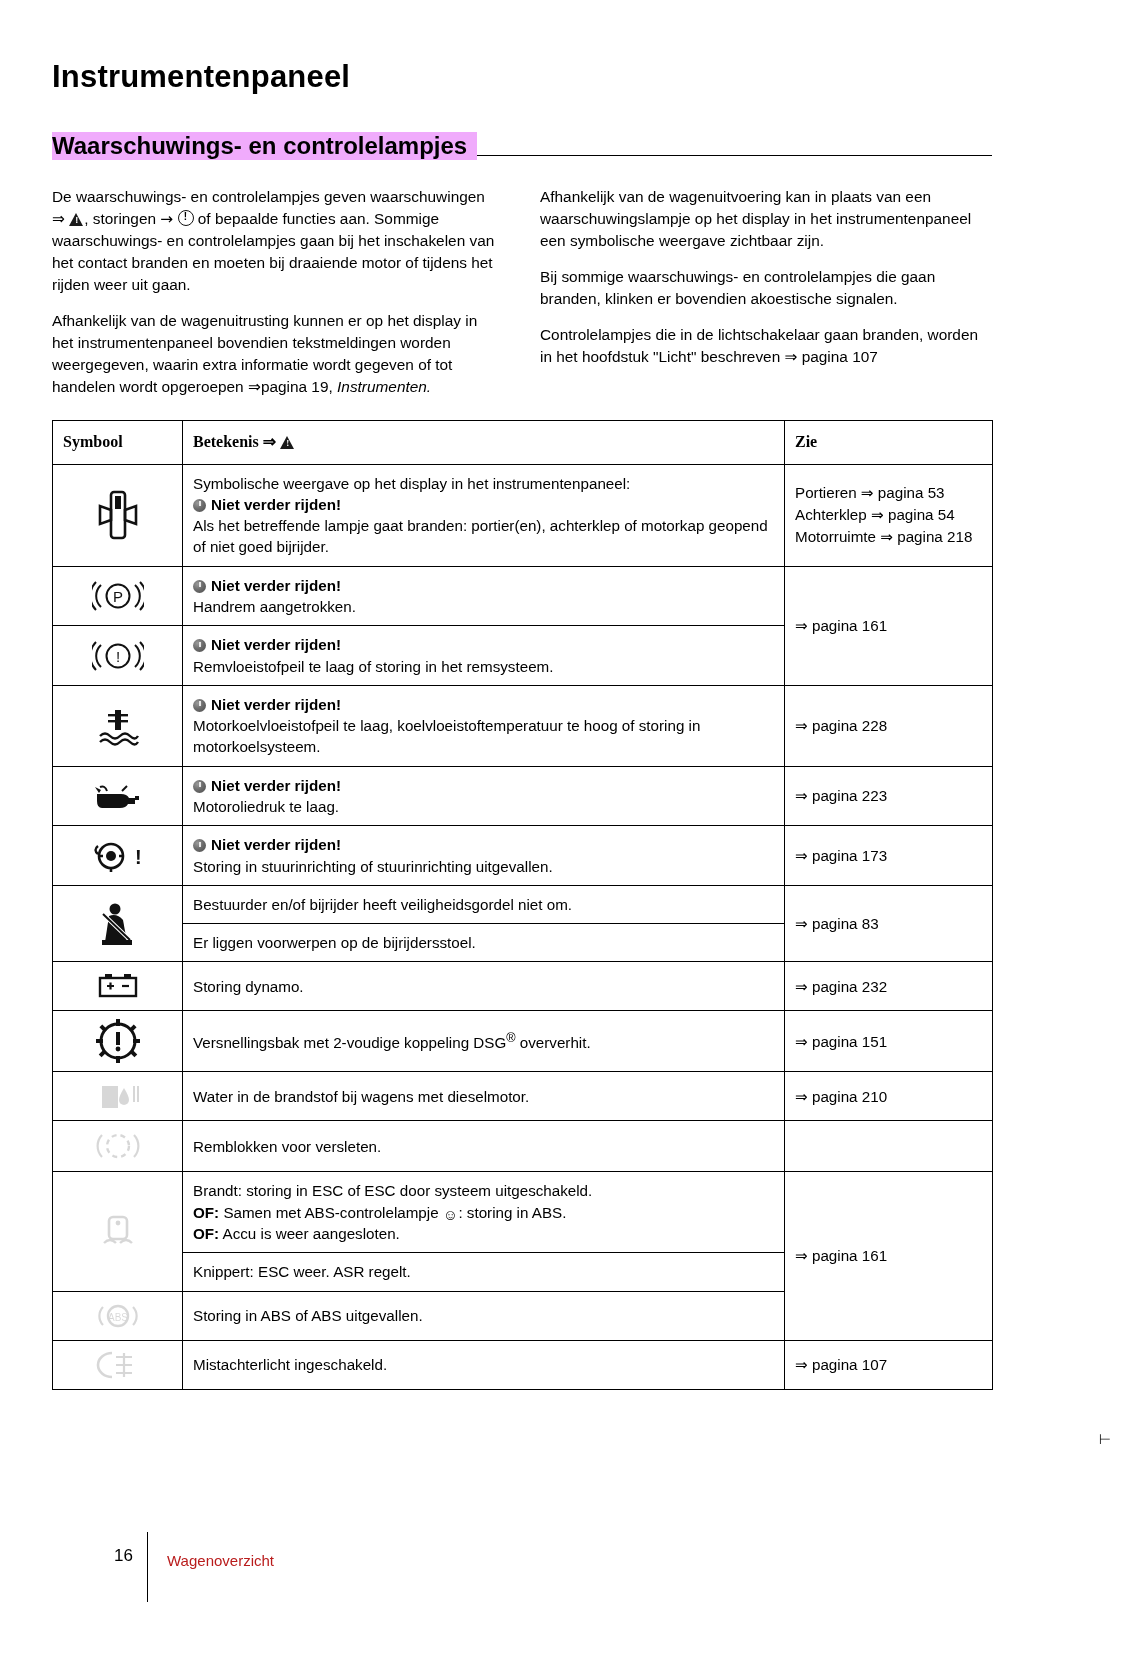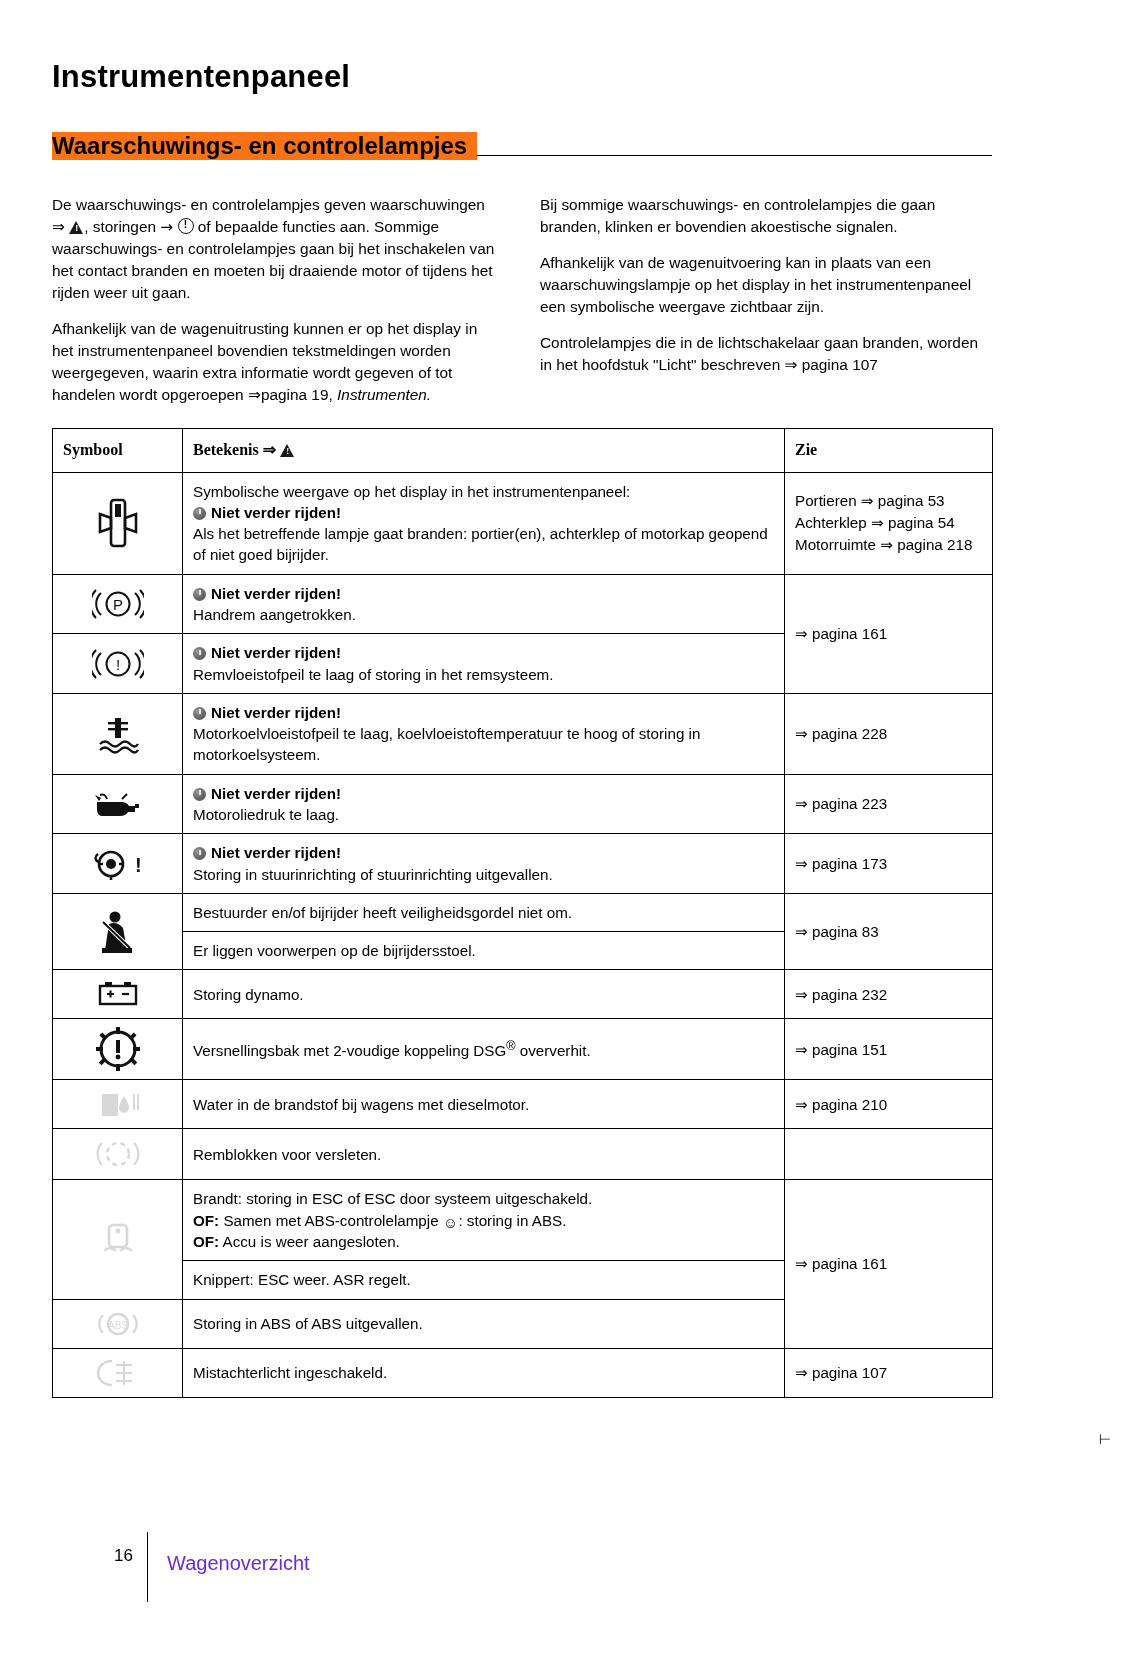--- a/index.html
+++ b/index.html
@@ -37,21 +37,21 @@
   .section-head {
     position: relative;
     margin-bottom: 26px;
   }
   h2.section {
     font-size: 24px;
     font-weight: bold;
     margin: 0;
     display: inline-block;
     padding-right: 10px;
-    background: #f97316;
+    background: #f0abfc;
     position: relative;
     z-index: 2;
   }
   .section-rule {
     position: absolute;
     left: 0;
     right: 0;
     bottom: 4px;
     border-bottom: 1.5px solid #000;
     z-index: 1;
@@ -60,21 +60,21 @@
     display: flex;
     gap: 38px;
     margin-bottom: 22px;
   }
   .col {
     width: 450px;
     font-size: 15.4px;
     line-height: 1.43;
   }
   .col p {
-    margin: 8px 0 14px 0;
+    margin: 0 0 14px 0;
   }
   .col p:last-child { margin-bottom: 0; }
   .ital { font-style: italic; }
   .arrow { font-family: "DejaVu Sans", sans-serif; }
 
   
   .ic {
     display: inline-block;
     vertical-align: -2px;
     line-height: 1;
@@ -194,22 +194,22 @@
     position: absolute;
     left: 48px;
     top: 14px;
     font-size: 17px;
     margin-left: 14px;
   }
   .footer-label {
     position: absolute;
     left: 115px;
     top: 20px;
-    font-size: 20px;
-    color: #6d28d9;
+    font-size: 15px;
+    color: #b91c1c;
   }
   .edge-mark {
     position: absolute;
     right: 32px;
     top: 1431px;
     font-size: 14px;
     color: #111;
     letter-spacing: -1px;
   }
 </style>
@@ -229,22 +229,22 @@
     <div class="cols">
       <div class="col">
         <p>
           De waarschuwings- en controlelampjes geven waarschuwingen <span class="arrow">⇒</span>&nbsp;<span class="ic-warn"></span>, storingen <span class="arrow">→</span>&nbsp;<span class="ic-excl-circ"></span> of bepaalde functies aan. Sommige waarschuwings- en controlelampjes gaan bij het inschakelen van het contact branden en moeten bij draaiende motor of tijdens het rijden weer uit gaan.
         </p>
         <p>
           Afhankelijk van de wagenuitrusting kunnen er op het display in het instrumentenpaneel bovendien tekstmeldingen worden weergegeven, waarin extra informatie wordt gegeven of tot handelen wordt opgeroepen <span class="arrow">⇒</span>pagina 19, <span class="ital">Instrumenten.</span>
         </p>
       </div>
       <div class="col">
+        <p>Afhankelijk van de wagenuitvoering kan in plaats van een waarschuwingslampje op het display in het instrumentenpaneel een symbolische weergave zichtbaar zijn.</p>
         <p>Bij sommige waarschuwings- en controlelampjes die gaan branden, klinken er bovendien akoestische signalen.</p>
-        <p>Afhankelijk van de wagenuitvoering kan in plaats van een waarschuwingslampje op het display in het instrumentenpaneel een symbolische weergave zichtbaar zijn.</p>
         <p>Controlelampjes die in de lichtschakelaar gaan branden, worden in het hoofdstuk "Licht" beschreven ⇒ pagina 107</p>
       </div>
     </div>
 
     <table class="legend">
       <colgroup>
         <col class="c-sym">
           <col class="c-mean">
           <col class="c-see">
       </colgroup>

